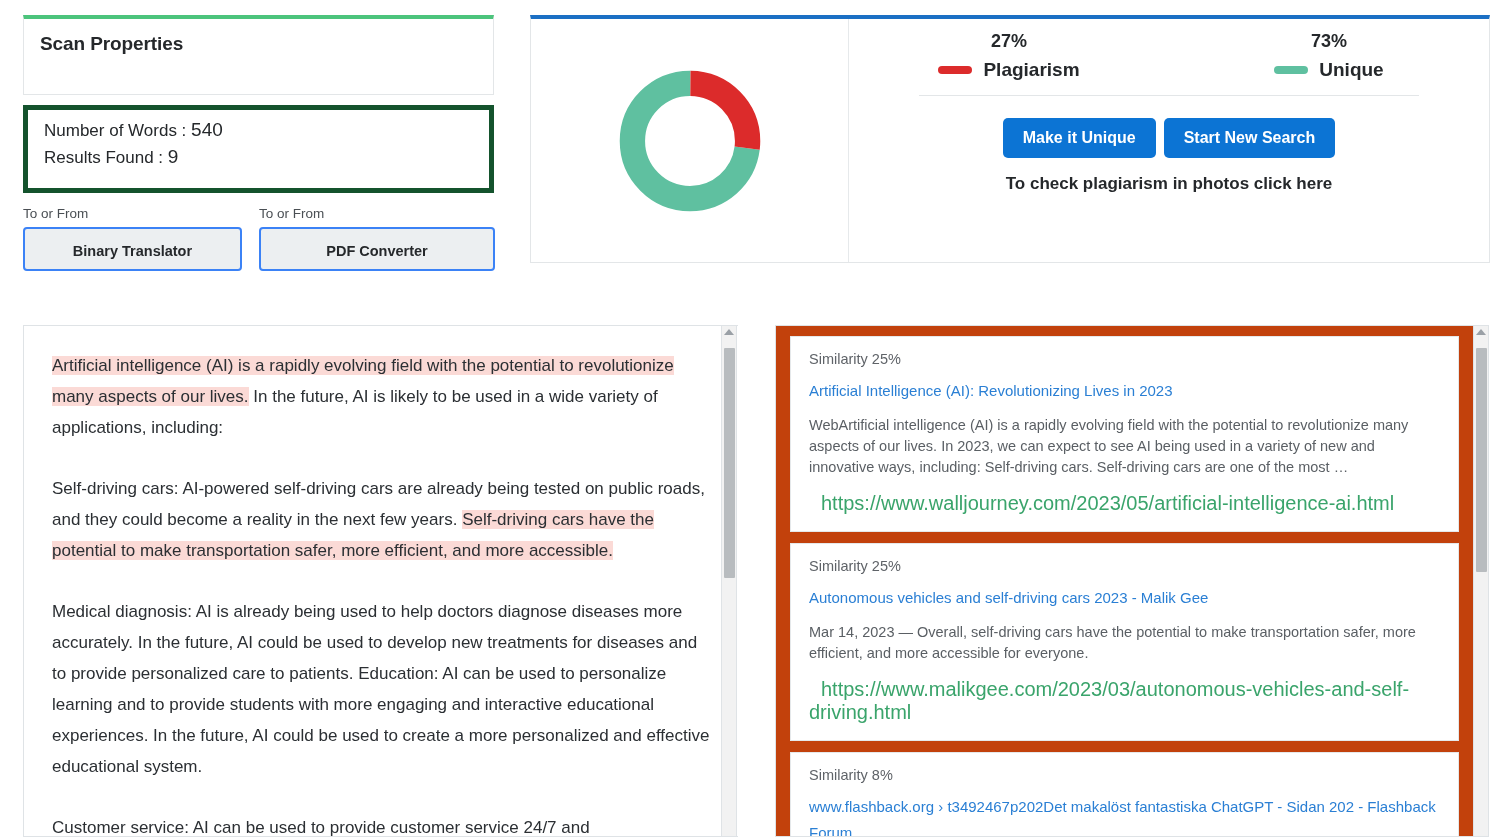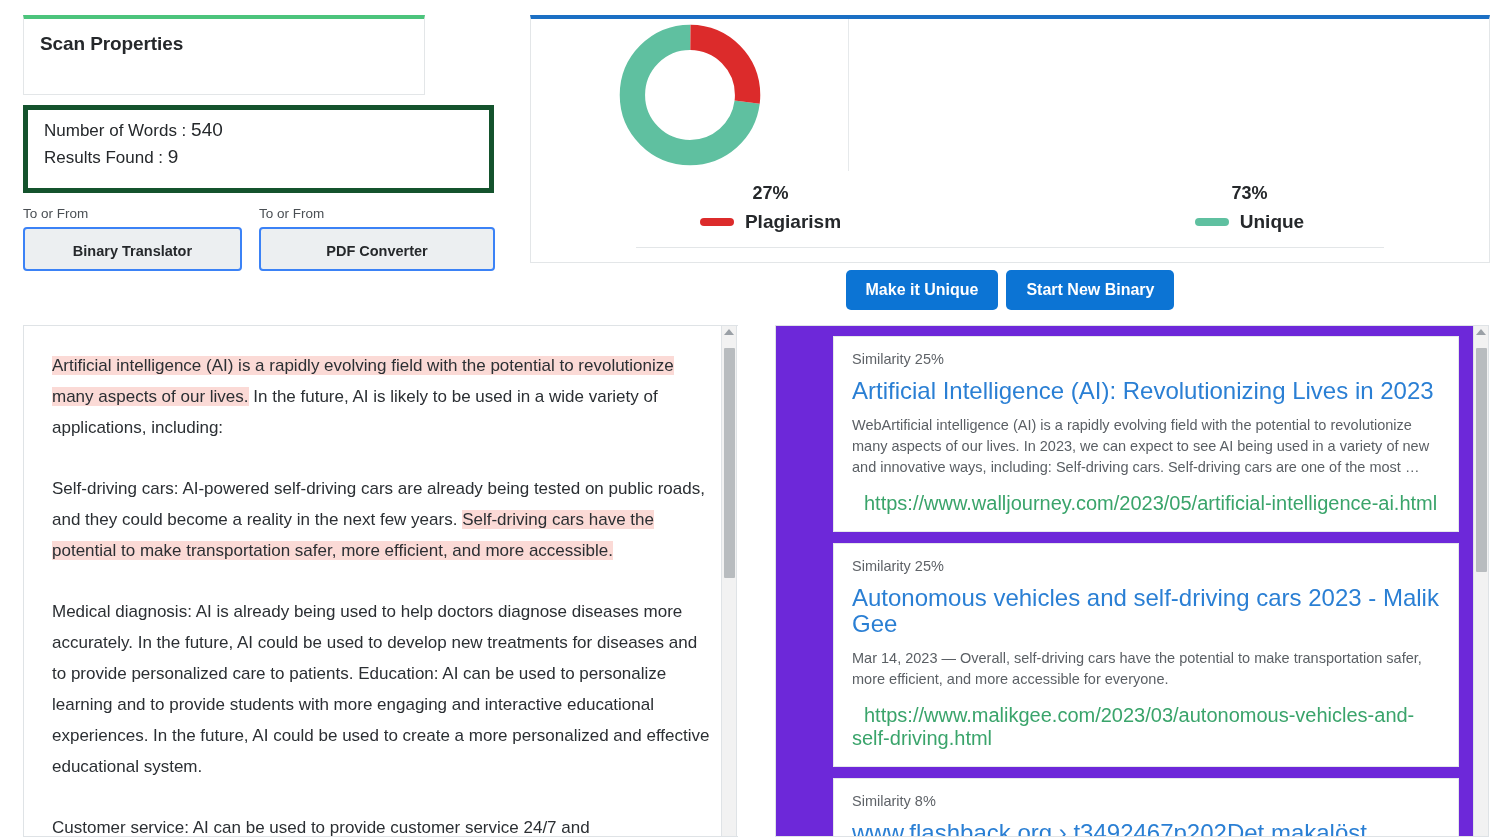--- a/index.html
+++ b/index.html
@@ -8,21 +8,21 @@
     width: 1497px; height: 837px;
     background: #ffffff;
     font-family: "Liberation Sans", sans-serif;
     color: #25282b;
     overflow: hidden;
   }
   .page { position: relative; width: 1497px; height: 837px; }
 
   
   .scan-card {
-    position: absolute; left: 23px; top: 15px; width: 402px; height: 80px;
+    position: absolute; left: 23px; top: 15px; width: 471px; height: 80px;
     background: #fff; border: 1px solid #e3e6e8; border-top: 4px solid #4cc47c;
   }
   .scan-card-title {
     font-size: 19px; font-weight: bold; color: #25282b;
     padding: 14px 0 0 16px; letter-spacing: -0.1px;
   }
   .stats-card {
     position: absolute; left: 23px; top: 105px; width: 471px; height: 88px;
     background: #fff; border: 5px solid #14532d;
     padding: 10px 0 0 16px;
@@ -38,21 +38,20 @@
     display: block; width: 100%; height: 44px; line-height: 42px;
     text-align: center; background: #eceff1; border: 2px solid #3b82f6;
     border-radius: 4px; font-size: 14.5px; font-weight: bold; color: #25282b;
     cursor: pointer;
   }
 
   .summary-card {
     position: absolute; left: 530px; top: 15px; width: 960px; height: 248px;
     background: #fff; border: 1px solid #e3e6e8; border-top: 4px solid #1b6fc4;
     display: flex;
-    flex-direction: column;
   }
   .donut-pane {
     width: 318px; border-right: 1px solid #e6e9eb;
     display: flex; align-items: center; justify-content: center;
   }
   .donut { width: 152px; height: 152px; display: block; }
 
   .right-pane { flex: 1; position: relative; padding-top: 12px; }
   .legend-row { display: flex; }
   .legend-col { flex: 1; text-align: center; }
@@ -99,32 +98,31 @@
     position: absolute; top: 3px; left: 50%; transform: translateX(-50%);
     width: 0; height: 0; border-left: 5px solid transparent;
     border-right: 5px solid transparent; border-bottom: 6px solid #9aa0a6;
   }
   .sb-thumb {
     position: absolute; left: 2px; width: 11px; background: #b8bcbf; border-radius: 1px;
   }
 
   .res-panel {
     position: absolute; left: 775px; top: 325px; width: 698px; height: 512px;
-    background: #6d28d9; border: 1px solid #dfe3e6; border-right: none;
+    background: #c2410c; border: 1px solid #dfe3e6; border-right: none;
     overflow: hidden;
-    padding-left: 43px;
   }
   .res-inner { padding: 10px 14px 0 14px; }
   .res-card {
     border: 1px solid #e5e8ea; background: #fff; padding: 14px 18px 16px 18px;
     margin-bottom: 11px;
   }
   .res-sim { font-size: 14.5px; color: #5f6368; margin-bottom: 11px; }
   .res-title {
-    font-size: 24px; color: #2a7fd4; text-decoration: none; display: block;
+    font-size: 15px; color: #2a7fd4; text-decoration: none; display: block;
     line-height: 26px; margin-bottom: 11px; cursor: pointer;
   }
   .res-snip { font-size: 14.5px; color: #5a5f64; line-height: 21px; margin-bottom: 14px; }
   .res-url { font-size: 20px; color: #3aa46b; text-decoration: none; cursor: pointer; margin-left: 12px; }
 </style>
 </head>
 <body>
 
 <div class="page">
 
@@ -172,21 +170,21 @@
           <div class="legend-pct">73%</div>
           <div class="legend-line">
             <span class="legend-dash" id="dash-uniq" style="background: rgb(95, 192, 160);"></span>
             <span class="legend-name">Unique</span>
           </div>
         </div>
       </div>
       <div class="legend-sep"></div>
       <div class="cta-row">
         <button class="btn-blue">Make it Unique</button>
-        <button class="btn-blue">Start New Binary</button>
+        <button class="btn-blue">Start New Search</button>
       </div>
       <div class="photos-note">To check plagiarism in photos click here</div>
     </div>
   </div>
 
   <div class="doc-panel">
     <div class="doc-inner" id="doc-inner">
         <p class="doc-p"><span class="hl">Artificial intelligence (AI) is a rapidly evolving field with the potential to revolutionize many aspects of our lives.</span><span> In the future, AI is likely to be used in a wide variety of applications, including:</span></p>
         <p class="doc-p"><span>Self-driving cars: AI-powered self-driving cars are already being tested on public roads, and they could become a reality in the next few years. </span><span class="hl">Self-driving cars have the potential to make transportation safer, more efficient, and more accessible.</span></p>
         <p class="doc-p"><span>Medical diagnosis: AI is already being used to help doctors diagnose diseases more accurately. In the future, AI could be used to develop new treatments for diseases and to provide personalized care to patients. Education: AI can be used to personalize learning and to provide students with more engaging and interactive educational experiences. In the future, AI could be used to create a more personalized and effective educational system.</span></p>

